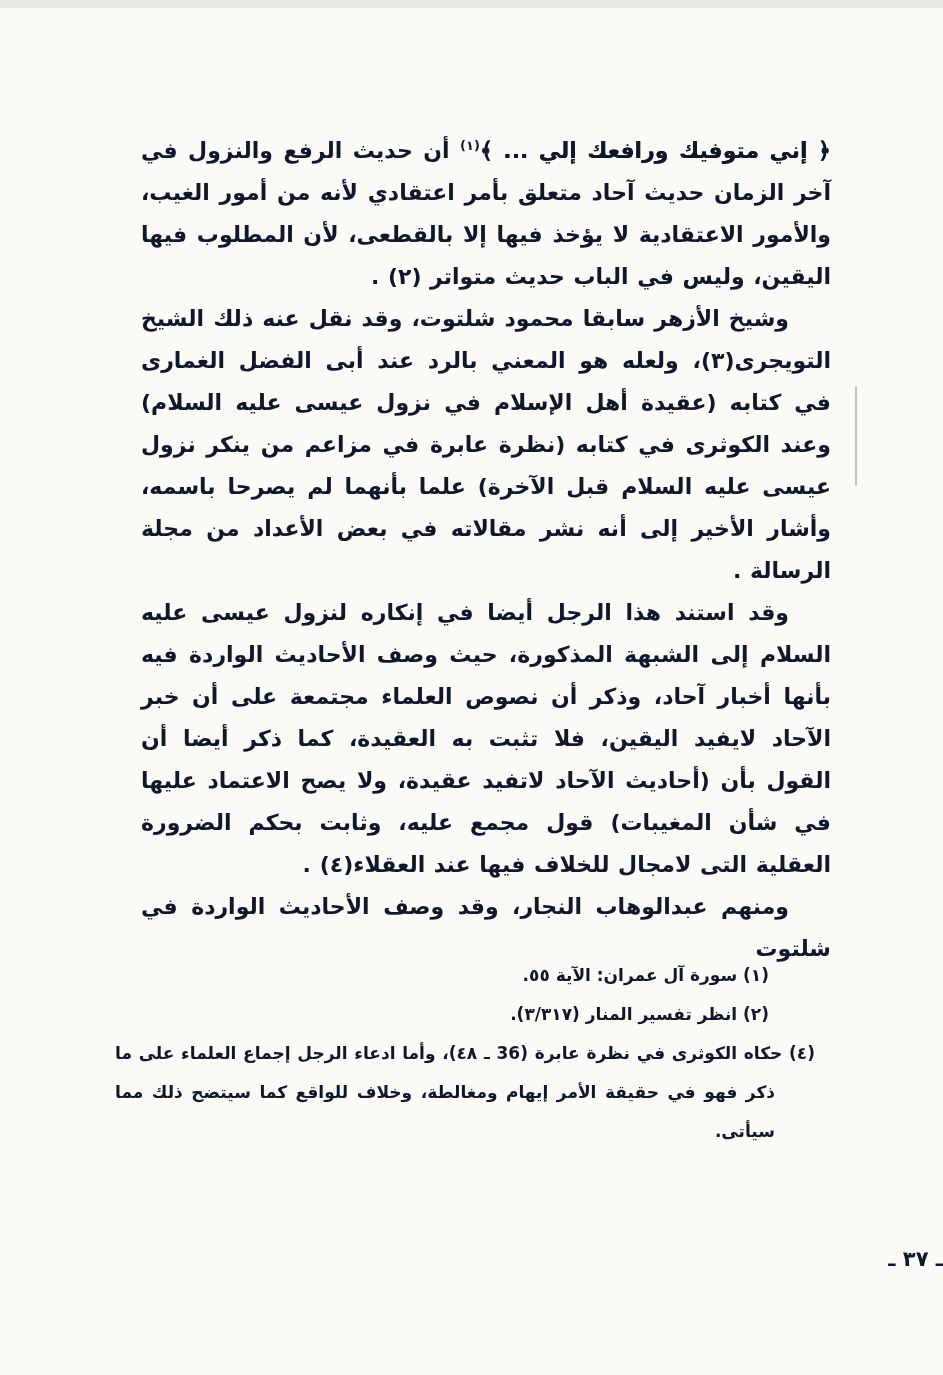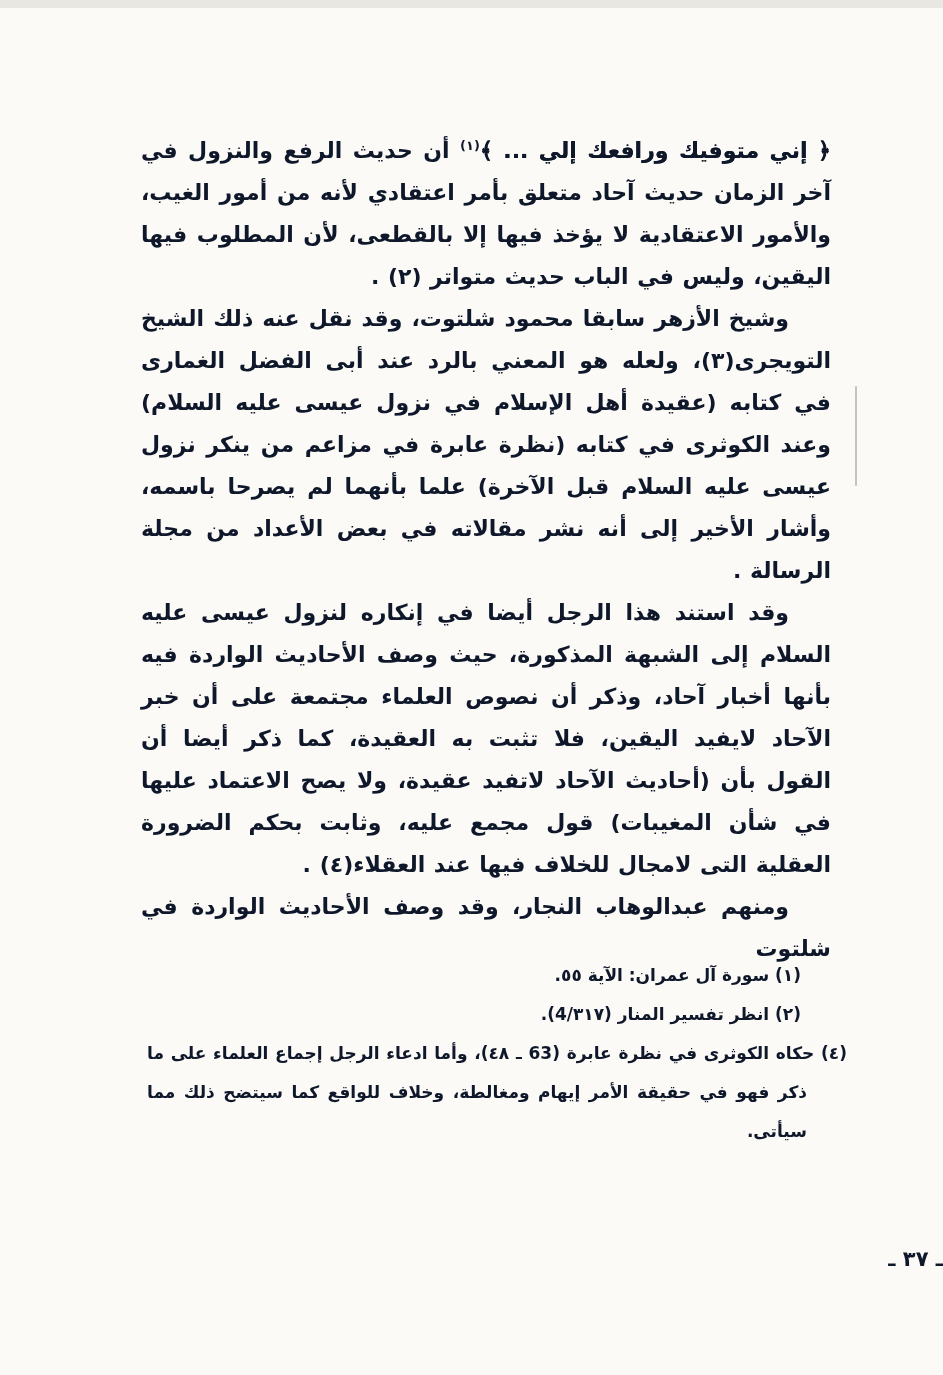--- a/index.html
+++ b/index.html
@@ -44,21 +44,21 @@
   .fn-ref {
     font-size: 13px;
     vertical-align: super;
     line-height: 0;
     font-weight: bold;
   }
   
   .footnotes {
     position: absolute;
     top: 948px;
-    right: 96px;
+    right: 128px;
     width: 700px;
     font-size: 17px;
     font-weight: bold;
     line-height: 39px;
     text-align: justify;
   }
   .footnote { margin: 0; }
   .footnote.short { margin-right: 46px; }
   .footnote.hanging {
     padding-right: 40px;
@@ -99,21 +99,21 @@
 
     <p class="para indent">وشيخ الأزهر سابقا محمود شلتوت، وقد نقل عنه ذلك الشيخ التويجرى(٣)، ولعله هو المعني بالرد عند أبى الفضل الغمارى في كتابه (عقيدة أهل الإسلام في نزول عيسى عليه السلام) وعند الكوثرى في كتابه (نظرة عابرة في مزاعم من ينكر نزول عيسى عليه السلام قبل الآخرة) علما بأنهما لم يصرحا باسمه، وأشار الأخير إلى أنه نشر مقالاته في بعض الأعداد من مجلة الرسالة .</p>
 
     <p class="para indent">وقد استند هذا الرجل أيضا في إنكاره لنزول عيسى عليه السلام إلى الشبهة المذكورة، حيث وصف الأحاديث الواردة فيه بأنها أخبار آحاد، وذكر أن نصوص العلماء مجتمعة على أن خبر الآحاد لايفيد اليقين، فلا تثبت به العقيدة، كما ذكر أيضا أن القول بأن (أحاديث الآحاد لاتفيد عقيدة، ولا يصح الاعتماد عليها في شأن المغيبات) قول مجمع عليه، وثابت بحكم الضرورة العقلية التى لامجال للخلاف فيها عند العقلاء(٤) .</p>
 
     <p class="para indent">ومنهم عبدالوهاب النجار، وقد وصف الأحاديث الواردة في شلتوت</p>
   </main>
 
   <section class="footnotes">
     <p class="footnote short">(١) سورة آل عمران: الآية ٥٥.</p>
-    <p class="footnote short">(٢) انظر تفسير المنار (4/٣١٧).</p>
-    <p class="footnote hanging">(٤) حكاه الكوثرى في نظرة عابرة (63 ـ ٤٨)، وأما ادعاء الرجل إجماع العلماء على ما ذكر فهو في حقيقة الأمر إيهام ومغالطة، وخلاف للواقع كما سيتضح ذلك مما سيأتى.</p>
+    <p class="footnote short">(٢) انظر تفسير المنار (٣/٣١٧).</p>
+    <p class="footnote hanging">(٤) حكاه الكوثرى في نظرة عابرة (36 ـ ٤٨)، وأما ادعاء الرجل إجماع العلماء على ما ذكر فهو في حقيقة الأمر إيهام ومغالطة، وخلاف للواقع كما سيتضح ذلك مما سيأتى.</p>
   </section>
 
   <div class="page-number">ـ ٣٧ ـ</div>
 
   <div class="scan-artifact"></div>
 
 </div>
 
 </body></html>

